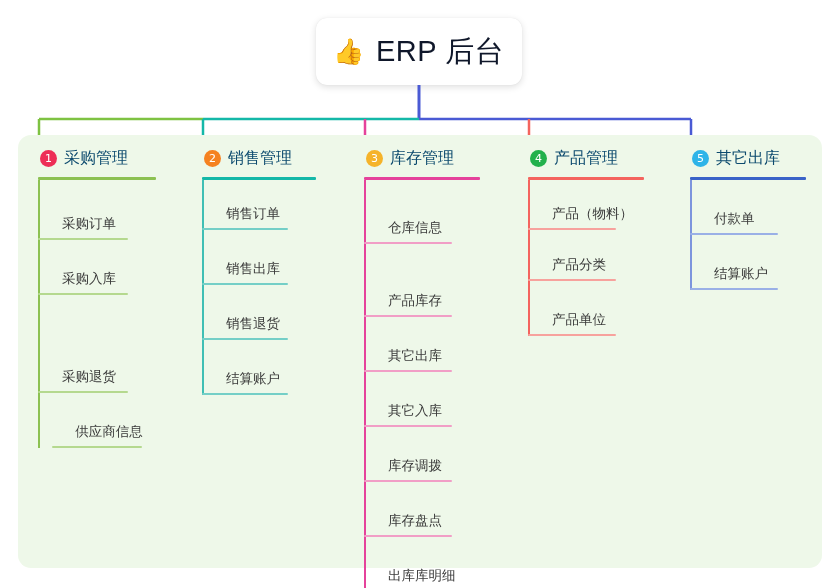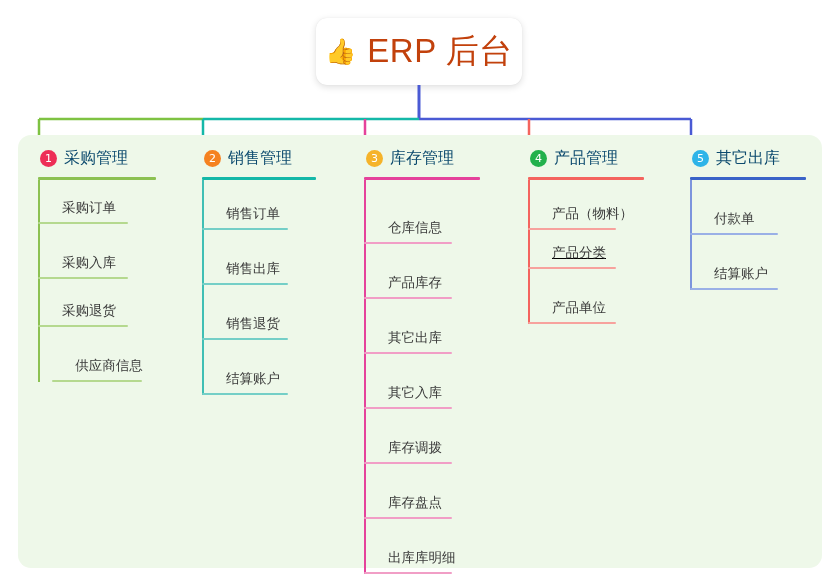--- a/index.html
+++ b/index.html
@@ -30,22 +30,22 @@
     justify-content: center;
     gap: 11px;
     box-sizing: border-box;
   }
   #root-card .root-emoji {
     font-size: 25px;
     line-height: 1;
     font-family: "DejaVu Sans", sans-serif;
   }
   #root-card .root-title {
-    font-size: 33px;
-    color: #c2410c;
+    font-size: 29px;
+    color: #0f172a;
     letter-spacing: 0.5px;
     white-space: nowrap;
   }
 
   
   #connectors {
     position: absolute;
     left: 0; top: 0;
     width: 839px;
     height: 588px;
@@ -151,29 +151,29 @@
 
 <div id="panel">
     <div class="column" style="left: 20px; width: 118px;">
       <div class="col-header">
         <span class="badge" style="background: rgb(237, 46, 86);">1</span>
         <span class="col-title">采购管理</span>
       </div>
       <div class="header-rule" style="background: rgb(140, 193, 82);"></div>
       <div class="leaf-wrap">
         <div class="spine" style="background: rgb(140, 193, 82);"></div>
-        <div class="leaf" style="height: 44px; font-family: Liberation Serif, serif;">
+        <div class="leaf" style="height: 60px; font-family: Liberation Serif, serif;">
           <div class="leaf-text">采购订单</div>
           <div class="leaf-rule" style="background: rgb(181, 217, 143); width: 90px; margin-left: -24px;"></div>
         </div>
         <div class="leaf" style="height: 55px;">
           <div class="leaf-text">采购入库</div>
           <div class="leaf-rule" style="background: rgb(181, 217, 143); width: 90px; margin-left: -24px;"></div>
         </div>
-        <div class="leaf" style="height: 48px;">
+        <div class="leaf" style="height: 58px; margin-top: 40px;">
           <div class="leaf-text">采购退货</div>
           <div class="leaf-rule" style="background: rgb(181, 217, 143); width: 90px; margin-left: -24px;"></div>
         </div>
         <div class="leaf" style="height: 55px; align-items: center;">
           <div class="leaf-text">供应商信息</div>
           <div class="leaf-rule" style="background: rgb(181, 217, 143); width: 90px; margin-left: -24px;"></div>
         </div>
       </div>
     </div>
     <div class="column" style="left: 184px; width: 114px;">
@@ -207,21 +207,21 @@
         <span class="badge" style="background: rgb(245, 179, 42);">3</span>
         <span class="col-title">库存管理</span>
       </div>
       <div class="header-rule" style="background: rgb(229, 66, 155);"></div>
       <div class="leaf-wrap">
         <div class="spine" style="background: rgb(229, 66, 155);"></div>
         <div class="leaf" style="height: 64px;">
           <div class="leaf-text">仓库信息</div>
           <div class="leaf-rule" style="background: rgb(241, 158, 198); width: 88px; margin-left: -24px;"></div>
         </div>
-        <div class="leaf" style="height: 55px;">
+        <div class="leaf" style="height: 73px;">
           <div class="leaf-text">产品库存</div>
           <div class="leaf-rule" style="background: rgb(241, 158, 198); width: 88px; margin-left: -24px;"></div>
         </div>
         <div class="leaf" style="height: 55px;">
           <div class="leaf-text">其它出库</div>
           <div class="leaf-rule" style="background: rgb(241, 158, 198); width: 88px; margin-left: -24px;"></div>
         </div>
         <div class="leaf" style="height: 55px;">
           <div class="leaf-text">其它入库</div>
           <div class="leaf-rule" style="background: rgb(241, 158, 198); width: 88px; margin-left: -24px;"></div>
@@ -245,21 +245,21 @@
         <span class="badge" style="background: rgb(34, 177, 76);">4</span>
         <span class="col-title">产品管理</span>
       </div>
       <div class="header-rule" style="background: rgb(244, 100, 94);"></div>
       <div class="leaf-wrap">
         <div class="spine" style="background: rgb(244, 100, 94);"></div>
         <div class="leaf" style="height: 50px;">
           <div class="leaf-text">产品（物料）</div>
           <div class="leaf-rule" style="background: rgb(247, 162, 157); width: 88px; margin-left: -24px;"></div>
         </div>
-        <div class="leaf" style="height: 39px; text-decoration: underline;">
+        <div class="leaf" style="height: 51px;">
           <div class="leaf-text">产品分类</div>
           <div class="leaf-rule" style="background: rgb(247, 162, 157); width: 88px; margin-left: -24px;"></div>
         </div>
         <div class="leaf" style="height: 55px;">
           <div class="leaf-text">产品单位</div>
           <div class="leaf-rule" style="background: rgb(247, 162, 157); width: 88px; margin-left: -24px;"></div>
         </div>
       </div>
     </div>
     <div class="column" style="left: 672px; width: 116px;">

